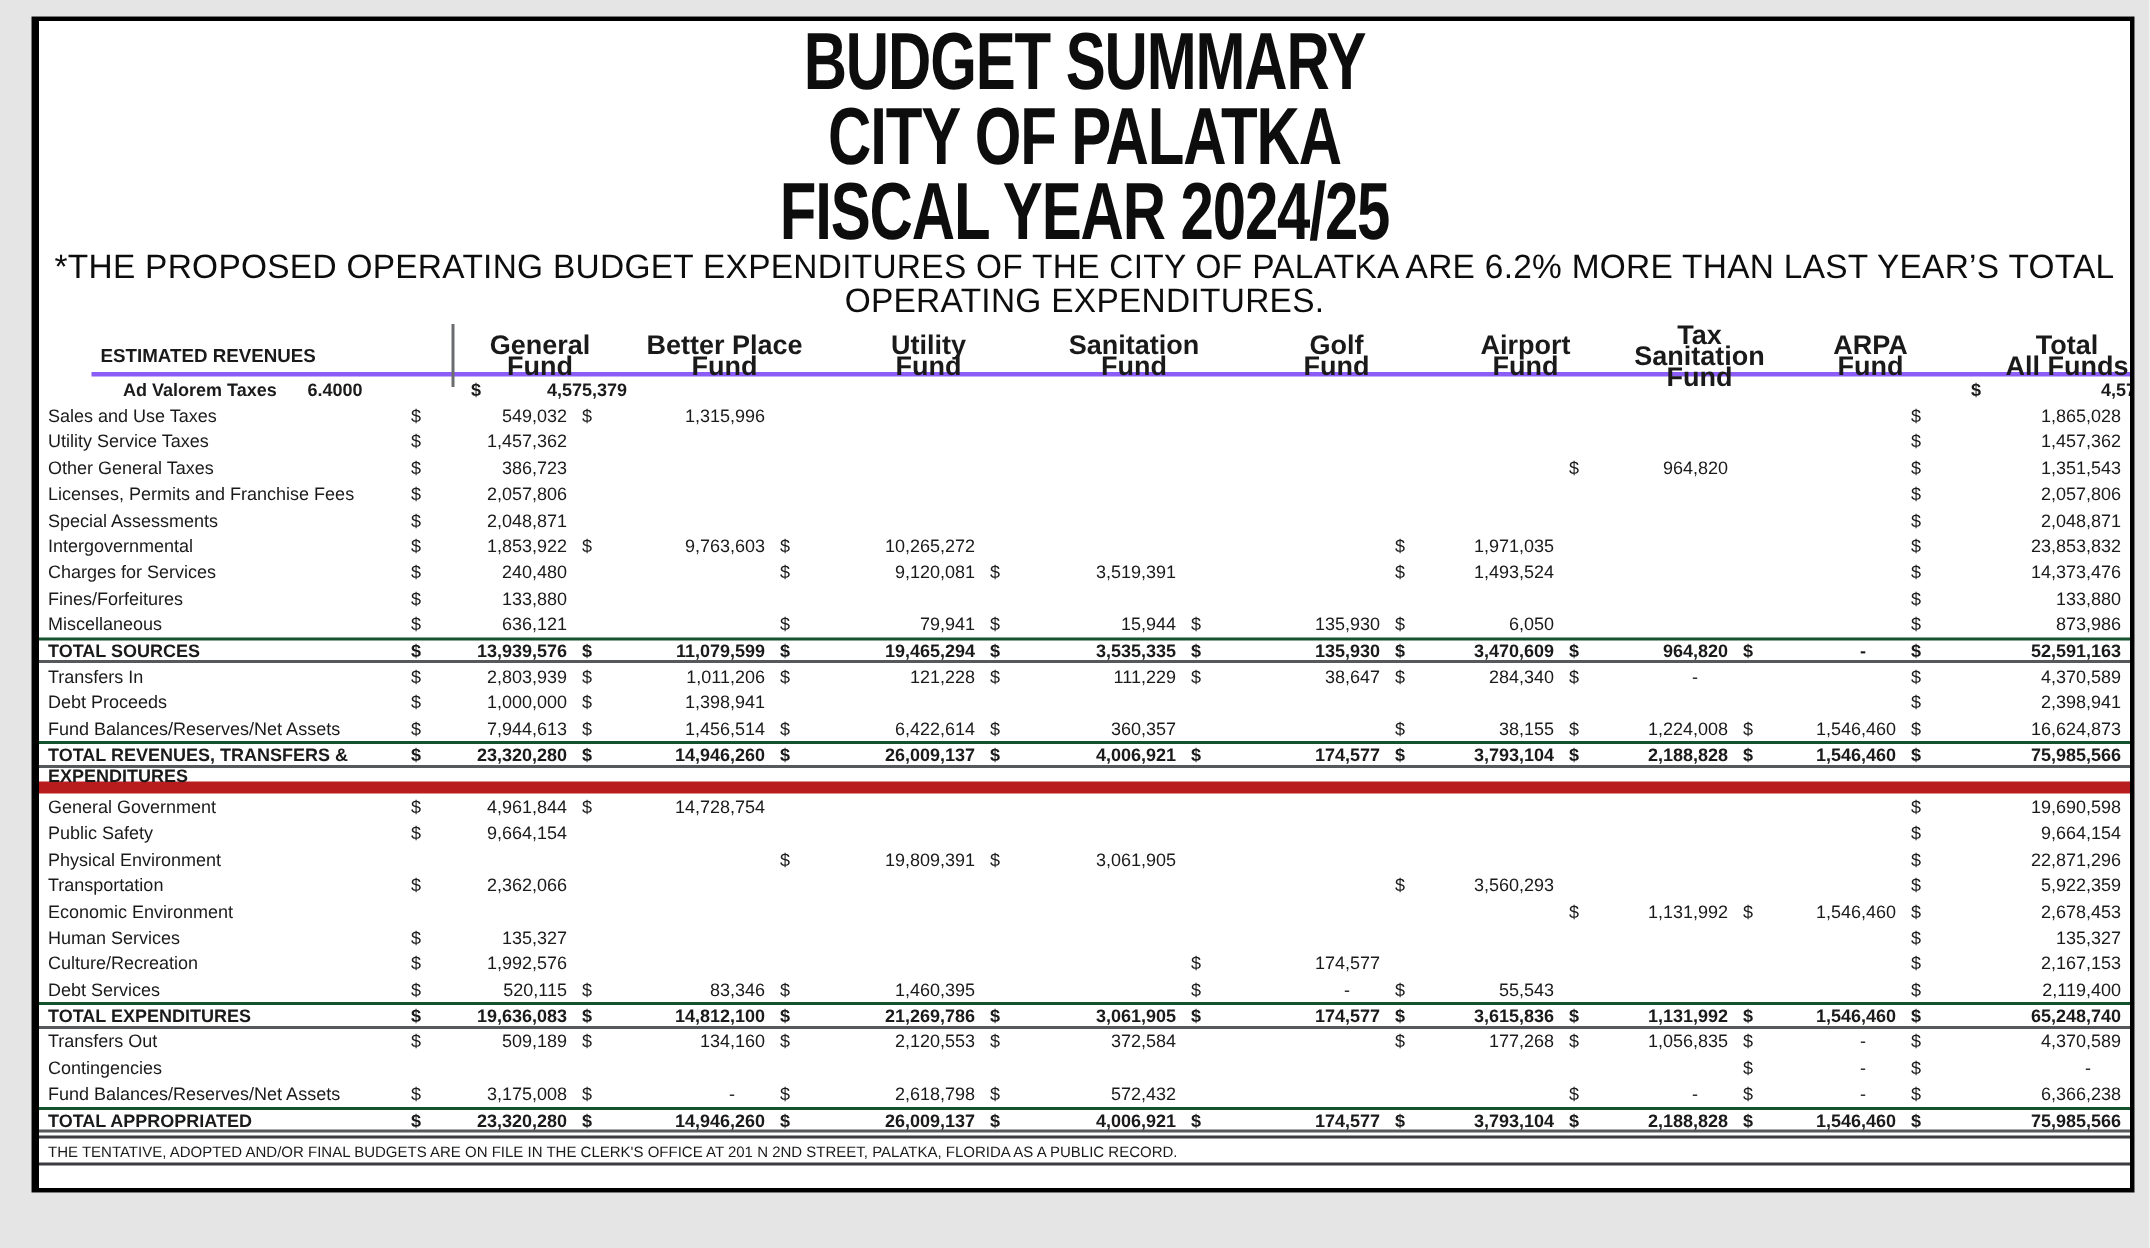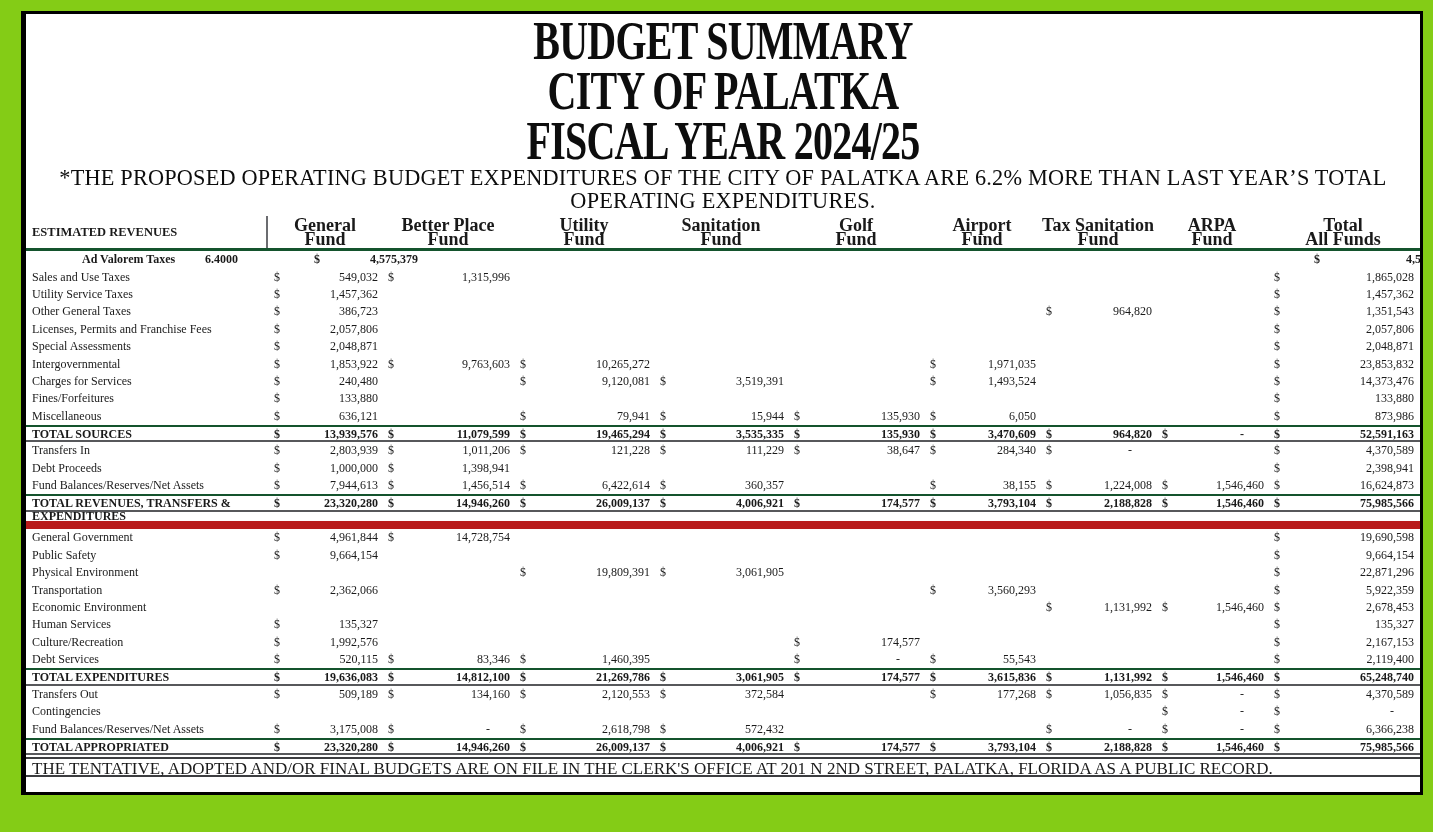--- a/index.html
+++ b/index.html
@@ -1,50 +1,50 @@
 <!DOCTYPE html>
 <html><head>
 <meta charset="utf-8">
 <style>
   html,body{margin:0;padding:0;}
-  .page{position:relative;width:1433px;height:832px;background:#84cc16;overflow:hidden;
-        font-family:Liberation Serif, serif;color:#1a1a1a;}
+  .page{position:relative;width:1433px;height:832px;background:#e5e5e5;overflow:hidden;
+        font-family:Liberation Sans, sans-serif;color:#1a1a1a;}
   .doc{position:absolute;left:21px;top:11px;width:1402px;height:784px;background:#ffffff;
        border:3px solid #000;border-left-width:5px;box-sizing:border-box;overflow:hidden;}
 
   
   .titles{padding-top:2px;text-align:center;}
   .title-line{font-weight:bold;font-size:54px;line-height:50px;letter-spacing:-1px;
               transform:scaleX(0.74);color:#0d0d0d;white-space:nowrap;}
   .subtitle{text-align:center;font-size:22.5px;line-height:23px;letter-spacing:0.2px;
             color:#0d0d0d;white-space:nowrap;transform:scaleX(0.99);}
 
   
   .btable{margin-top:4px;font-size:12px;}
   .trow{display:grid;
         grid-template-columns:242px 114px 132px 140px 134px 136px 116px 116px 112px 150px;
         height:17.4px;align-items:center;box-sizing:border-box;}
-  .thead{height:35px;border-bottom:3px solid #14532d;align-items:center;}
+  .thead{height:35px;border-bottom:3px solid #8b5cf6;align-items:center;margin-left:35px;}
   .head-label{font-weight:bold;font-size:12.5px;padding-left:6px;align-self:stretch;
               display:flex;align-items:center;border-right:2px solid #6b6c70;box-sizing:border-box;}
   .fund-head{text-align:center;font-weight:bold;font-size:18px;line-height:14px;}
   .label-cell{position:relative;padding-left:6px;white-space:nowrap;overflow:hidden;}
   .label-cell .sub{position:absolute;left:139px;top:0;}
   .indent .lab{padding-left:10px;}
   .fund-cell{display:flex;justify-content:space-between;align-items:center;
              padding:0 4px 0 6px;white-space:nowrap;}
   .amt.dash{padding-right:20px;}
   .rbold{font-weight:bold;padding-left:40px;}
   .total{font-weight:bold;border-top:2px solid #14532d;border-bottom:2px solid #57585b;}
   .section{font-weight:bold;border-bottom:8px solid #b91c1c;}
 
   
   .footer{margin-top:2px;height:20px;line-height:19px;box-sizing:border-box;
           border-top:2px solid #3c3d40;border-bottom:2px solid #3c3d40;
-          padding-left:6px;font-size:17px;white-space:nowrap;}
+          padding-left:6px;font-size:10px;white-space:nowrap;}
 </style>
 </head>
 <body>
 
 <div class="page">
   <div class="doc">
 
     <div class="titles">
       <div class="title-line">BUDGET SUMMARY</div>
       <div class="title-line">CITY OF PALATKA</div>

